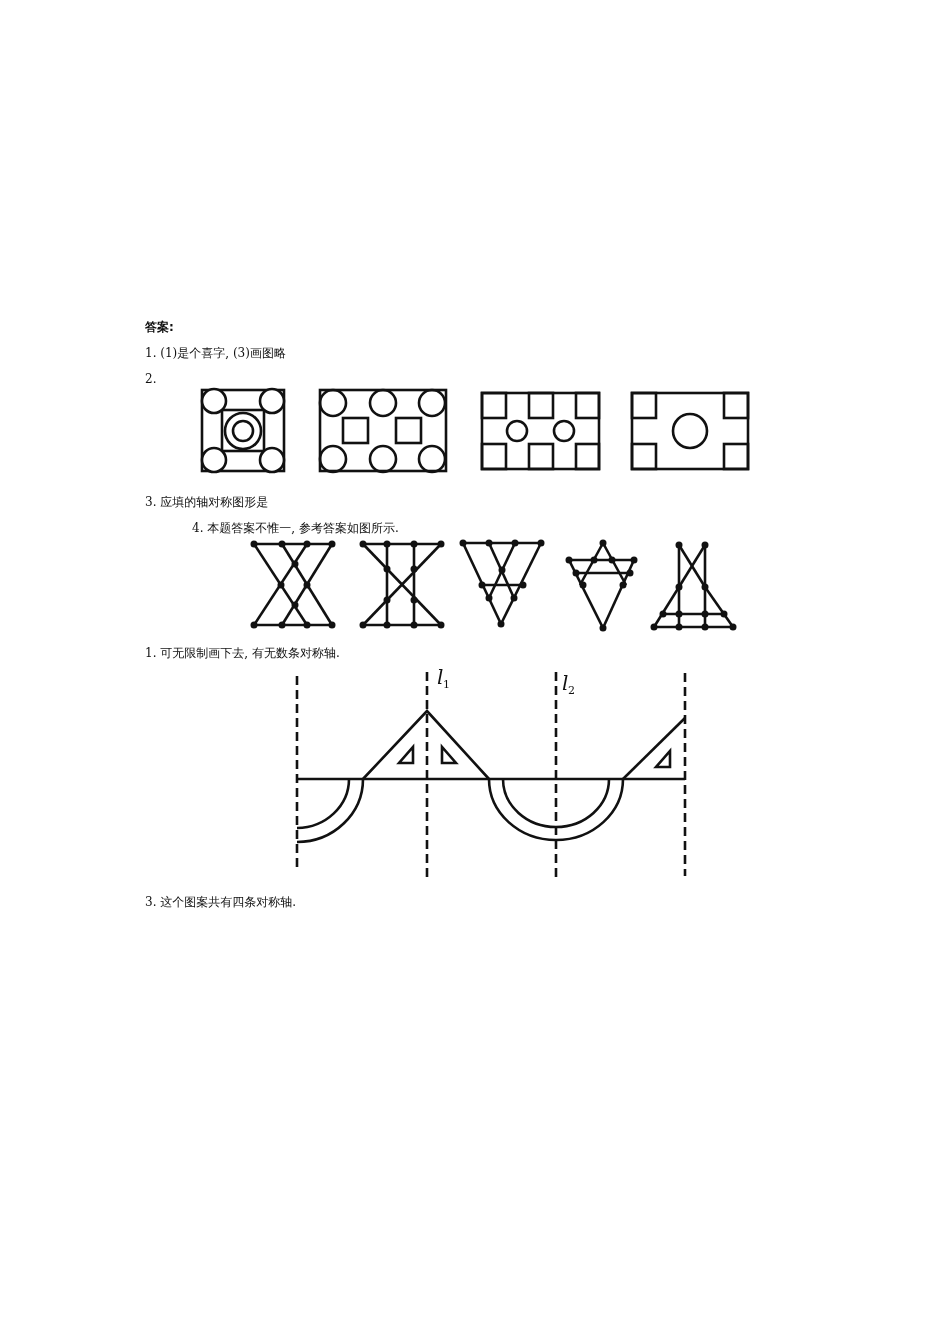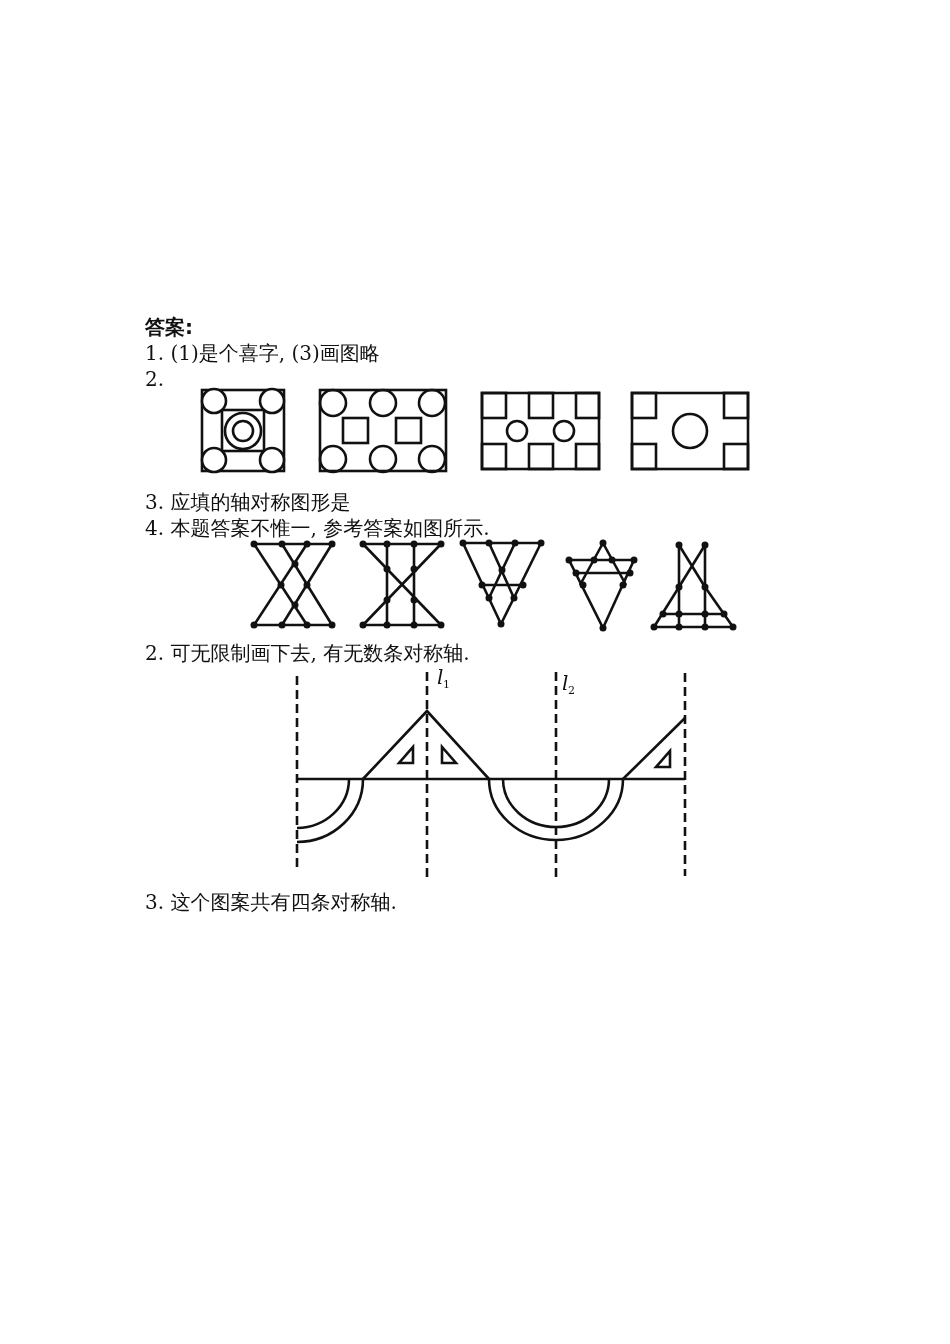--- a/index.html
+++ b/index.html
@@ -1,18 +1,18 @@
 <!DOCTYPE html>
 <html><head>
 <meta charset="utf-8">
 <style>
   html, body { margin: 0; padding: 0; background: #ffffff; }
   body { width: 950px; height: 1344px; position: relative; overflow: hidden;
          font-family: "DejaVu Serif", "Liberation Serif", serif; color: #111; }
-  .line { position: absolute; left: 145px; font-size: 20px; line-height: 18px; white-space: nowrap; }
+  .line { position: absolute; left: 145px; font-size: 12px; line-height: 18px; white-space: nowrap; }
   .bold { font-weight: bold; font-family: "DejaVu Sans", "Liberation Sans", sans-serif; }
   svg { position: absolute; overflow: visible; }
   .s { fill: none; stroke: #111; stroke-width: 2.6; }
   .d { fill: #111; }
   .lbl { font-family: "DejaVu Serif", serif; font-style: italic; font-size: 20px; fill: #111; }
   .sub { font-family: "DejaVu Serif", serif; font-size: 11px; fill: #111; }
 </style>
 </head>
 <body>
 
@@ -61,21 +61,21 @@
     <rect class="s" x="632" y="393" width="116" height="76"></rect>
     <rect class="s" x="632" y="393" width="24" height="25"></rect>
     <rect class="s" x="724" y="393" width="24" height="25"></rect>
     <rect class="s" x="632" y="444" width="24" height="25"></rect>
     <rect class="s" x="724" y="444" width="24" height="25"></rect>
     <circle class="s" cx="690" cy="431" r="17"></circle>
   </g>
 </svg>
 
 <div class="line" style="top:493px;">3. 应填的轴对称图形是</div>
-<div class="line" style="top:519px;">4. 本题答案不惟一, 参考答案如图所示.</div>
+<div class="line" style="top:519px;margin-left:47px;">4. 本题答案不惟一, 参考答案如图所示.</div>
 
 <svg style="left:0;top:0;" width="950" height="700">
 
   <g>
     <line class="s" x1="254" y1="544" x2="332" y2="544"></line>
     <line class="s" x1="254" y1="625" x2="332" y2="625"></line>
     <line class="s" x1="254" y1="544" x2="307" y2="625"></line>
     <line class="s" x1="282" y1="544" x2="332" y2="625"></line>
     <line class="s" x1="307" y1="544" x2="254" y2="625"></line>
     <line class="s" x1="332" y1="544" x2="282" y2="625"></line>
@@ -179,21 +179,21 @@
         <circle cx="705" cy="614" r="3.5"></circle>
         <circle cx="724" cy="614" r="3.5"></circle>
       <circle cx="654" cy="627" r="3.5"></circle>
         <circle cx="679" cy="627" r="3.5"></circle>
         <circle cx="705" cy="627" r="3.5"></circle>
         <circle cx="733" cy="627" r="3.5"></circle>
     </g>
   </g>
 </svg>
 
-<div class="line" style="top:644px;">2. 可无限制画下去, 有无数条对称轴.</div>
+<div class="line" style="top:644px;">1. 可无限制画下去, 有无数条对称轴.</div>
 
 <svg style="left:0;top:0;" width="950" height="900">
   <g style="stroke:#111;stroke-width:2.6;stroke-dasharray:9 5;fill:none;">
     <line x1="297" y1="676" x2="297" y2="872"></line>
     <line x1="427" y1="672" x2="427" y2="882"></line>
     <line x1="556" y1="672" x2="556" y2="877"></line>
     <line x1="685" y1="673" x2="685" y2="876"></line>
   </g>
   <g>
 

